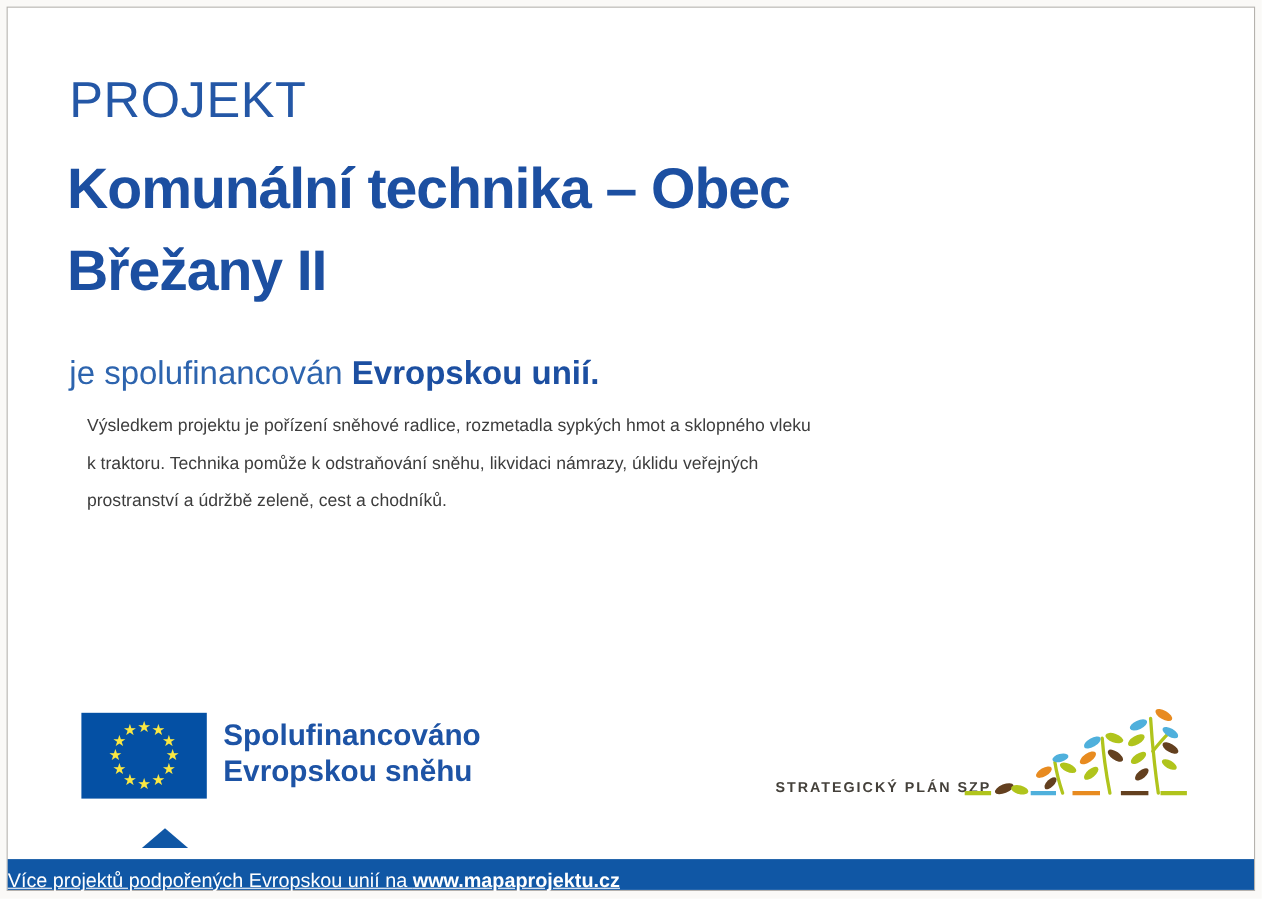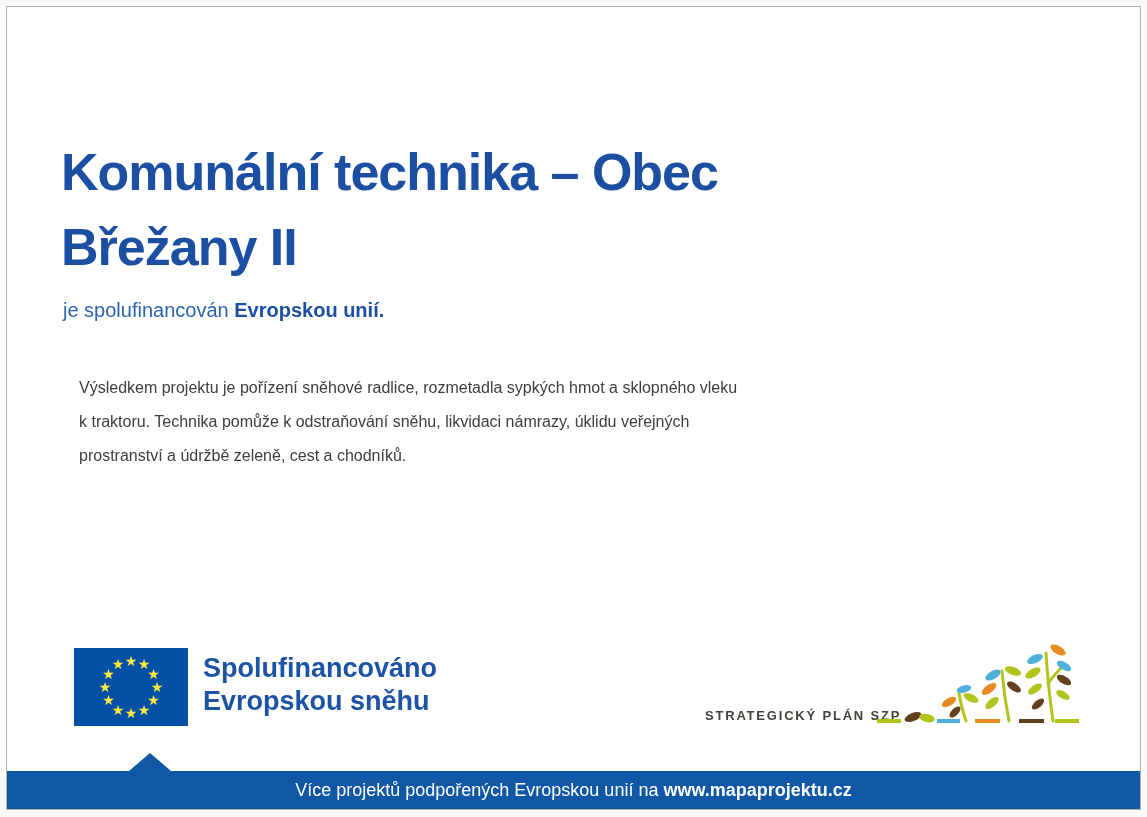--- a/index.html
+++ b/index.html
@@ -45,22 +45,22 @@
     left:54px; top:128px;
     font-size:52px;
     font-weight:700;
     line-height:75px;
     letter-spacing:-1px;
     color:var(--title-blue);
     white-space:pre-line;
   }
   .subtitle{
     position:absolute;
-    left:56px; top:292px;
-    font-size:20px;
+    left:56px; top:316px;
+    font-size:30px;
     color:var(--subtitle-blue);
   }
   .subtitle b{ color:var(--title-blue); }
   .description{
     position:absolute;
     left:72px; top:364px;
     font-size:16px;
     line-height:34px;
     color:var(--body-text);
     white-space:pre-line;
@@ -115,34 +115,36 @@
     position:absolute;
     left:122px; bottom:38px;
     width:0; height:0;
     border-left:21px solid transparent;
     border-right:21px solid transparent;
     border-bottom:18px solid var(--footer-bar-blue);
   }
   .footer-bar{
     position:absolute;
     left:0; right:0; bottom:0;
-    height:38px;
+    height:28px;
     background:var(--footer-bar-blue);
     color:#ffffff;
     font-size:18px;
     line-height:38px;
-    text-align:center;
+    text-align:left;
+    text-decoration:underline;
   }
   .footer-bar b{font-weight:700;}
 </style>
 </head>
 <body>
 
 <div class="poster-card">
 
+  <div class="kicker">PROJEKT</div>
 
   <h1 class="project-title">Komunální technika – Obec
 Břežany II</h1>
 
   <p class="subtitle"><span>je spolufinancován </span><b>Evropskou unií.</b></p>
 
   <p class="description">Výsledkem projektu je pořízení sněhové radlice, rozmetadla sypkých hmot a sklopného vleku
 k traktoru. Technika pomůže k odstraňování sněhu, likvidaci námrazy, úklidu veřejných
 prostranství a údržbě zeleně, cest a chodníků.</p>
 

